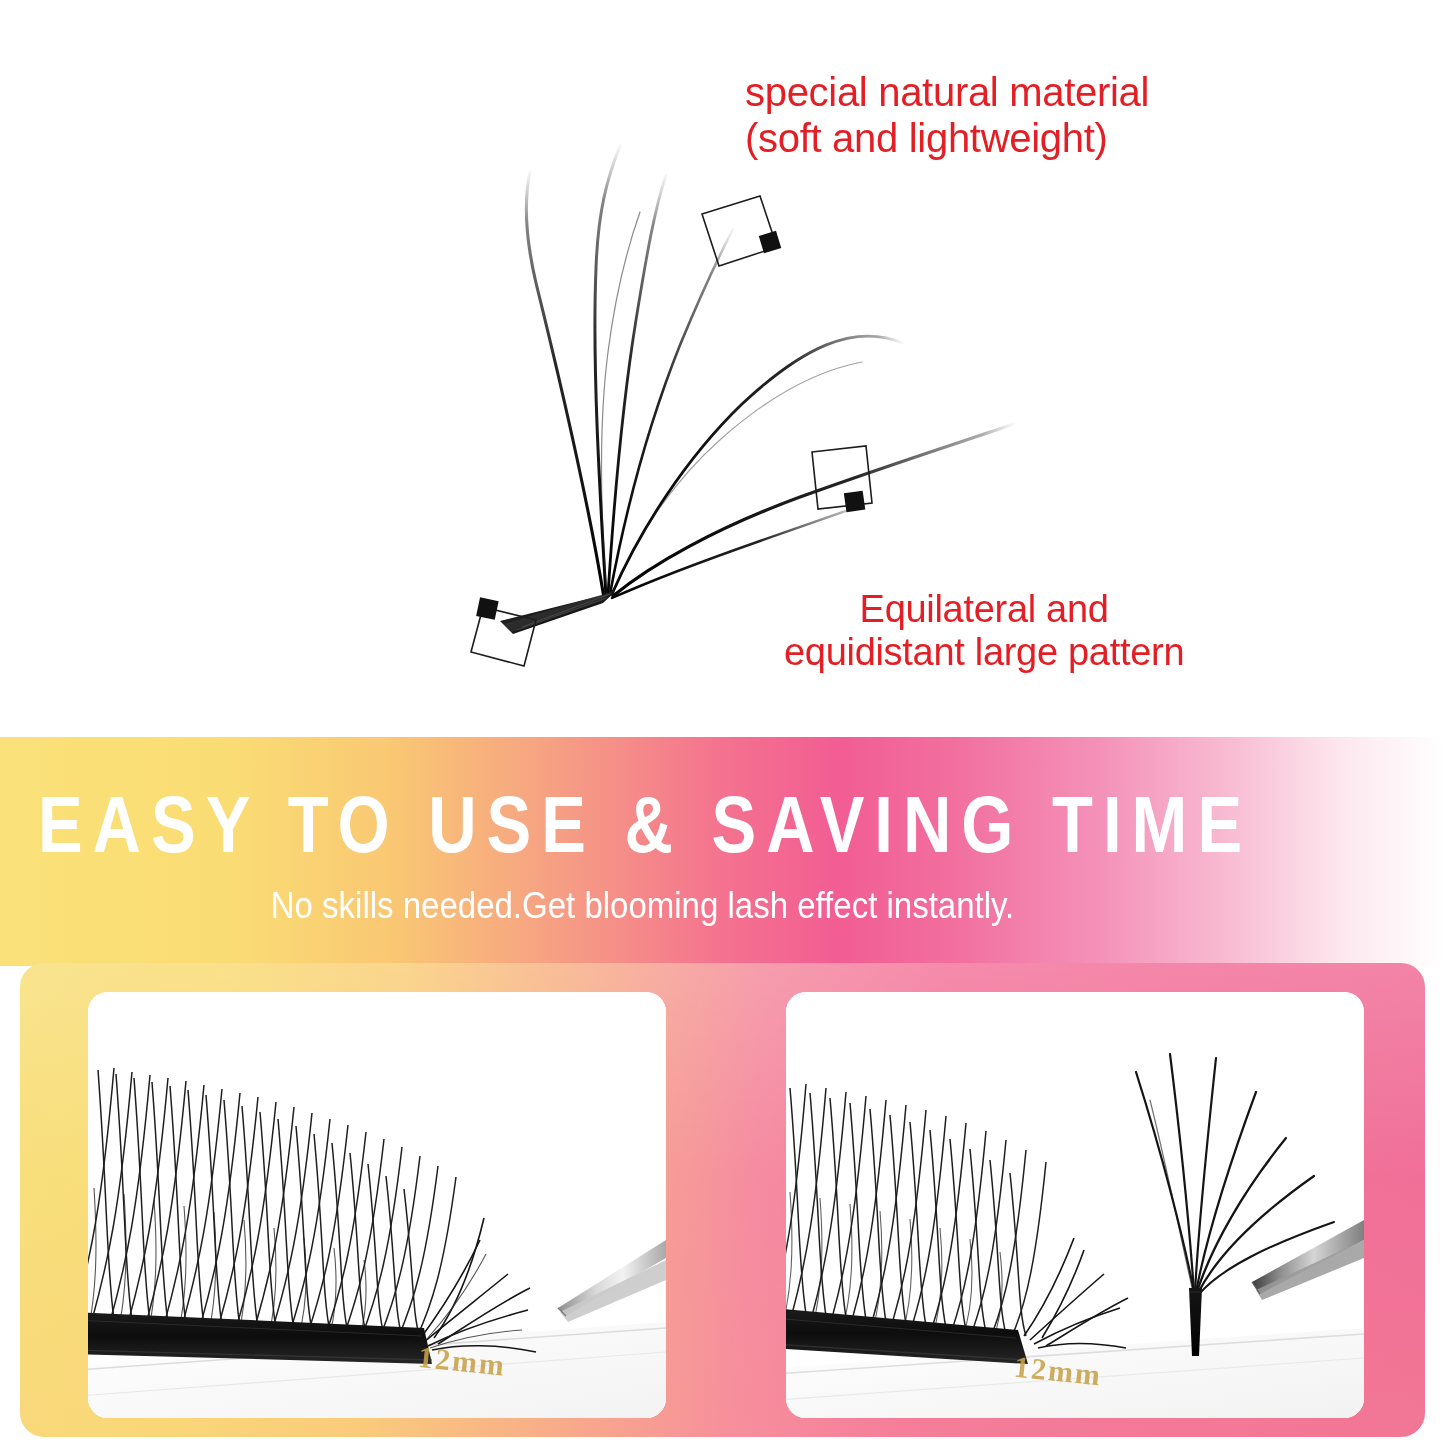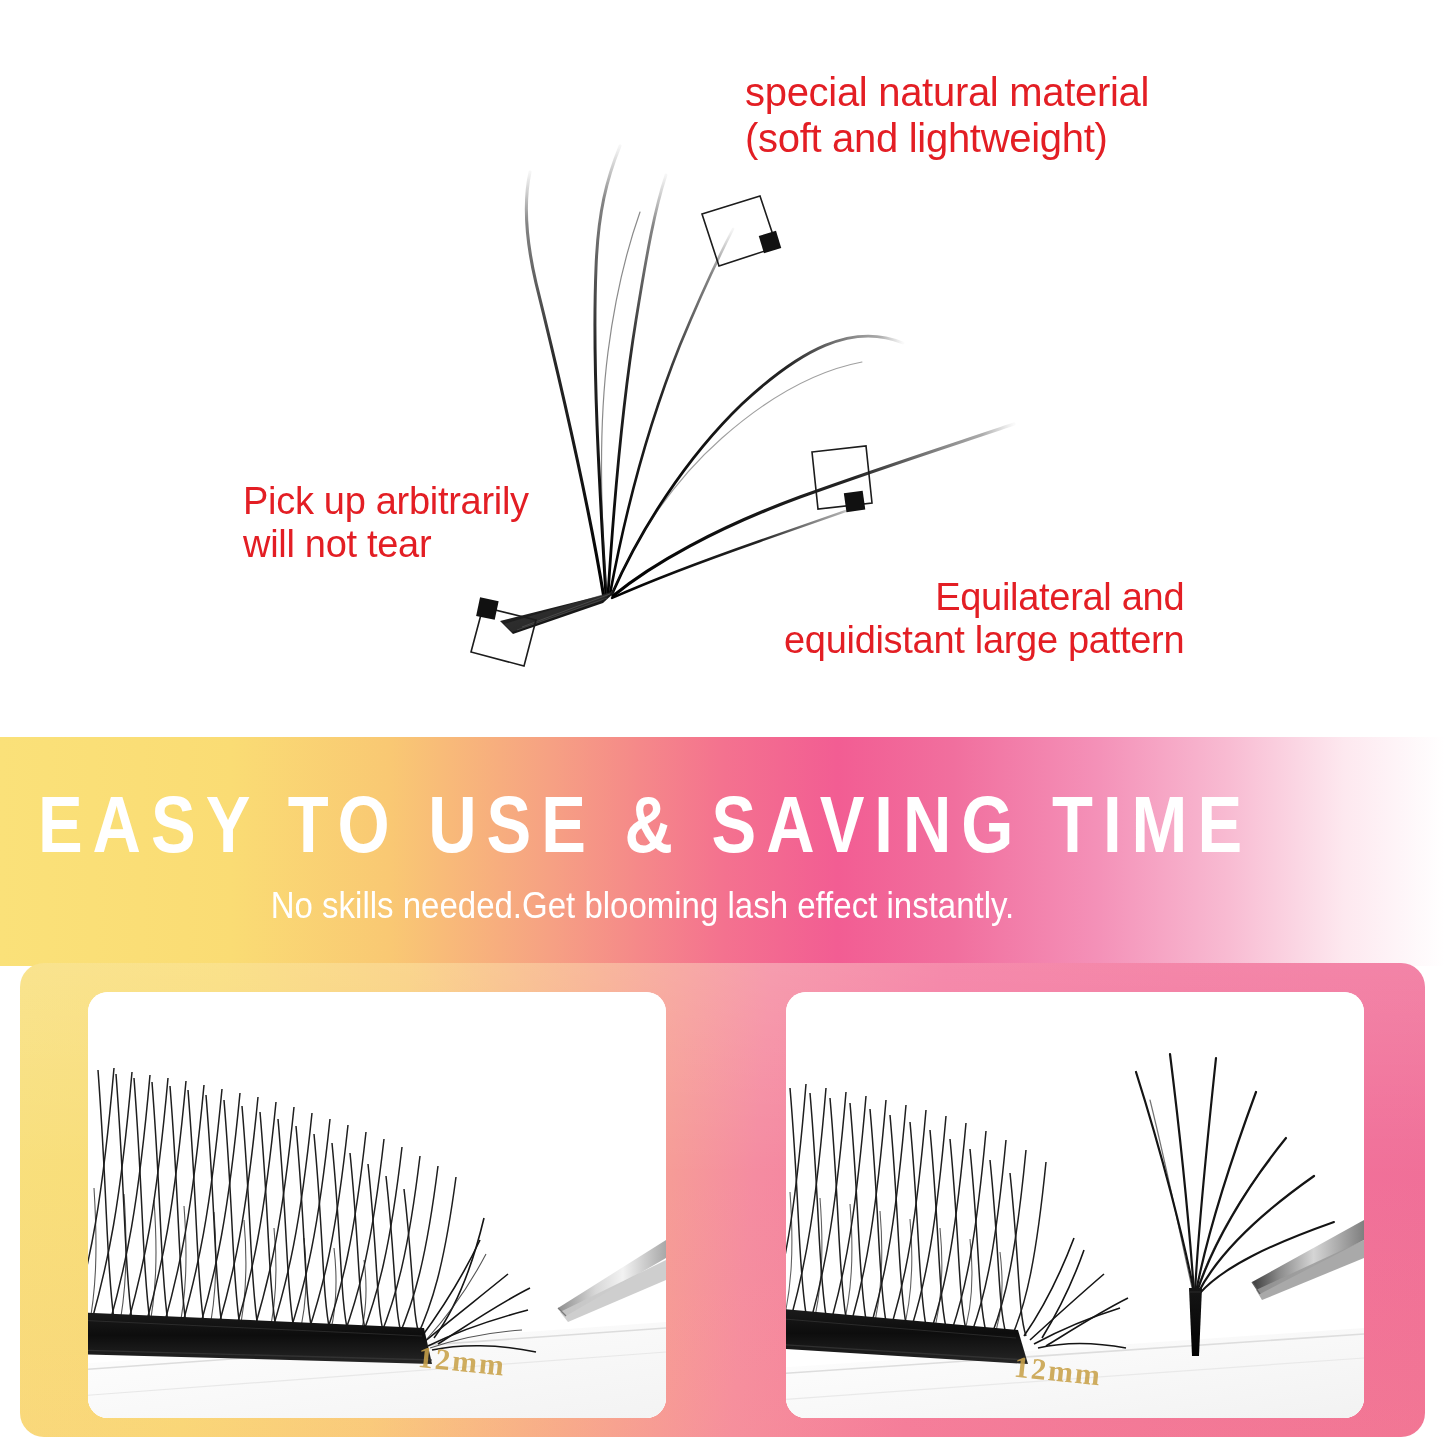--- a/index.html
+++ b/index.html
@@ -35,23 +35,23 @@
     left: 745px; top: 70px;
     font-size: 40px;
     text-align: left;
   }
   #callout-pickup {
     left: 243px; top: 480px;
     font-size: 38px;
     text-align: left;
   }
   #callout-equilateral {
-    left: 784px; top: 576px;
+    left: 784px; top: 588px;
     font-size: 38px;
-    text-align: right;
+    text-align: center;
   }
 
   #lash-illustration {
     position: absolute;
     left: 0; top: 0;
     width: 1445px; height: 737px;
   }
 
   
   #banner {
@@ -196,22 +196,20 @@
     </g>
     <g>
       <path d="M483,607 L536,620 L524,666 L471,652 Z" fill="none" stroke="#1c1c1c" stroke-width="1.6"></path>
       <rect x="478" y="599" width="19" height="19" fill="#111111" transform="rotate(12 487 608)"></rect>
     </g>
   </svg>
 
   <div class="callout-text" id="callout-material" data-bind="top_section.callouts.0.text">special natural material
 (soft and lightweight)</div>
 
-  <div class="callout-text" id="callout-pickup" data-bind="top_section.callouts.1.text">Pick up arbitrarily
-will not tear</div>
 
   <div class="callout-text" id="callout-equilateral" data-bind="top_section.callouts.2.text">Equilateral and
 equidistant large pattern</div>
 </div>
 
 <div id="banner">
   <div id="banner-title" data-bind="banner.title">EASY TO USE &amp; SAVING TIME</div>
   <div id="banner-subtitle" data-bind="banner.subtitle">No skills needed.Get blooming lash effect instantly.</div>
 </div>
 

